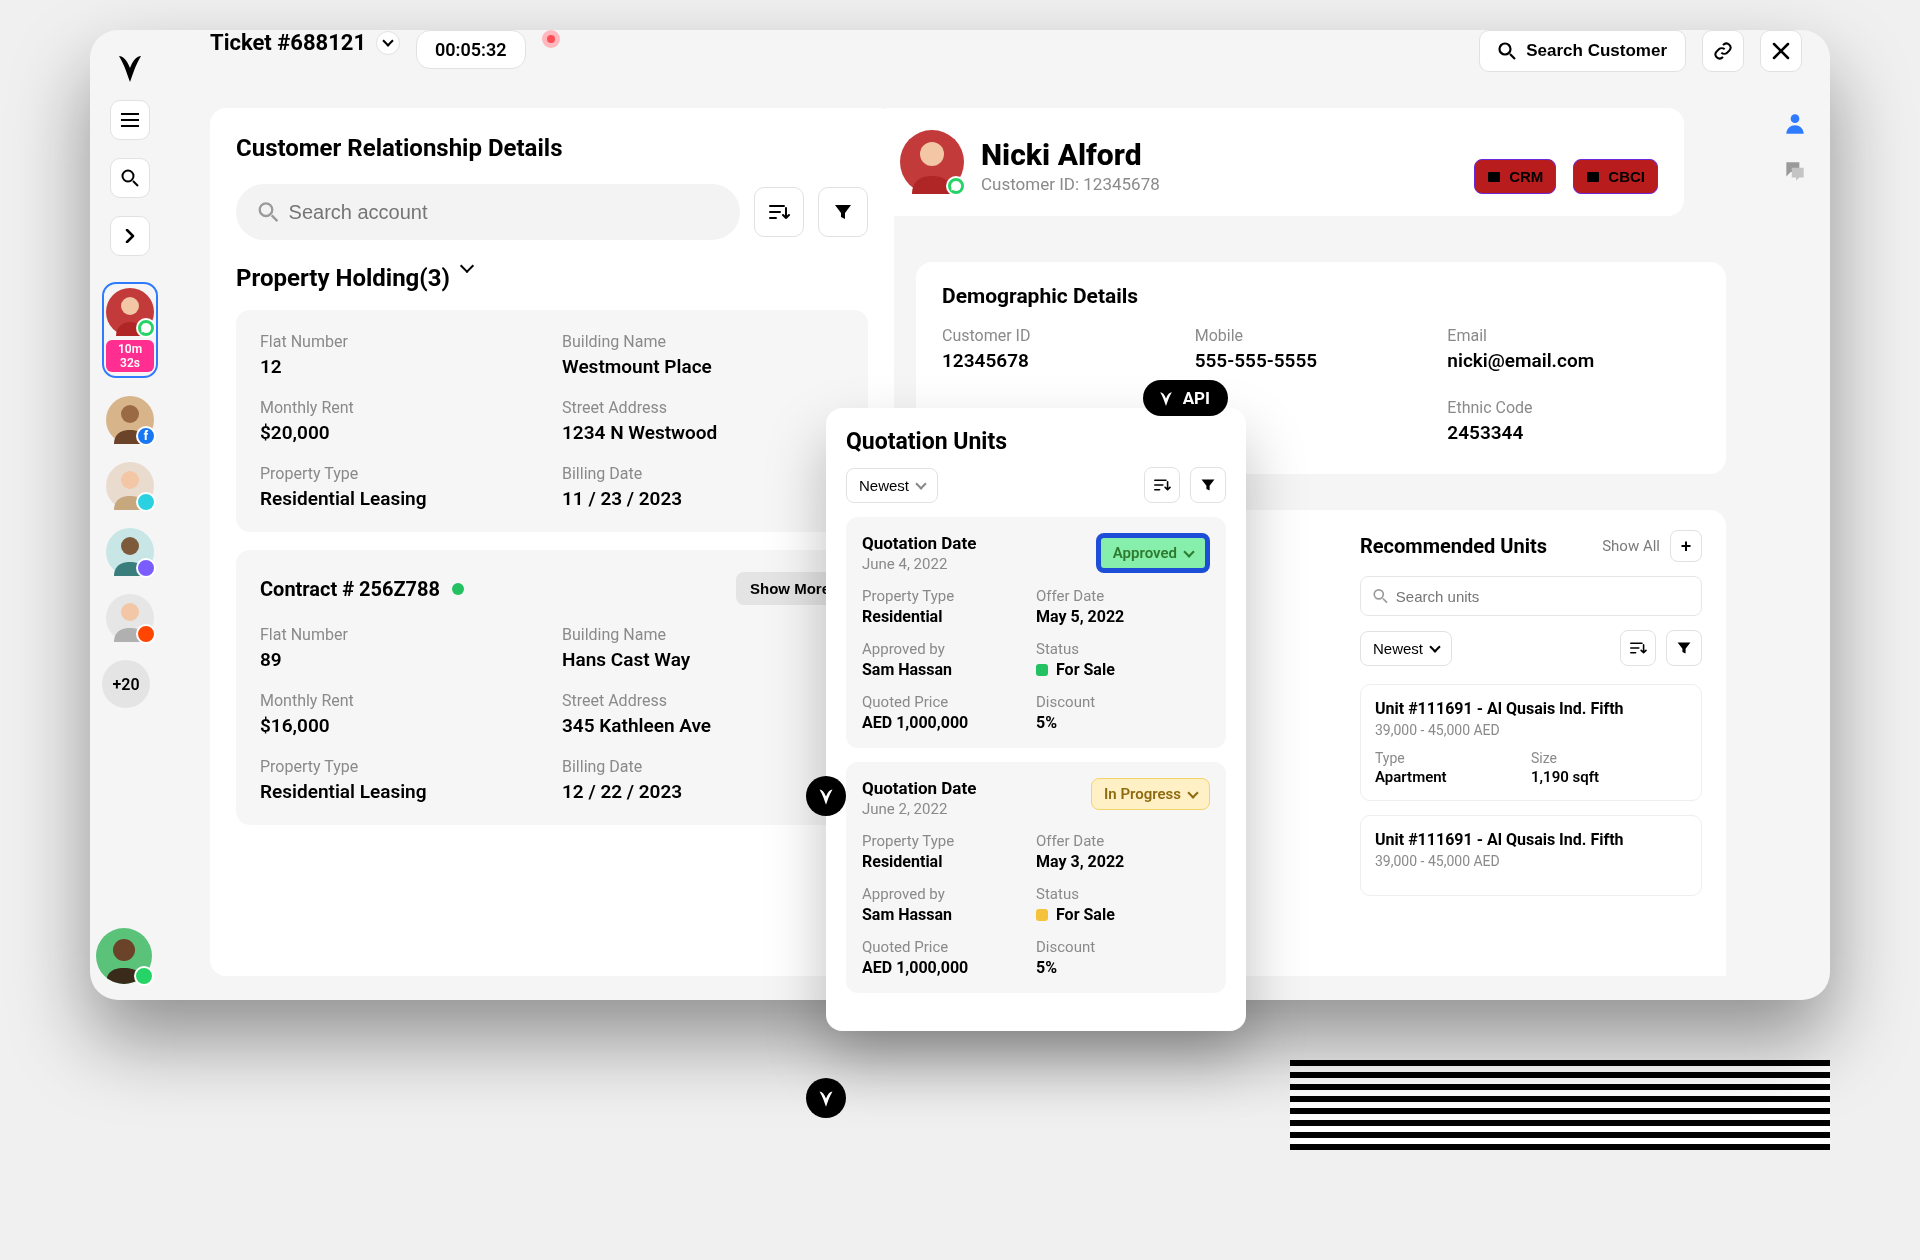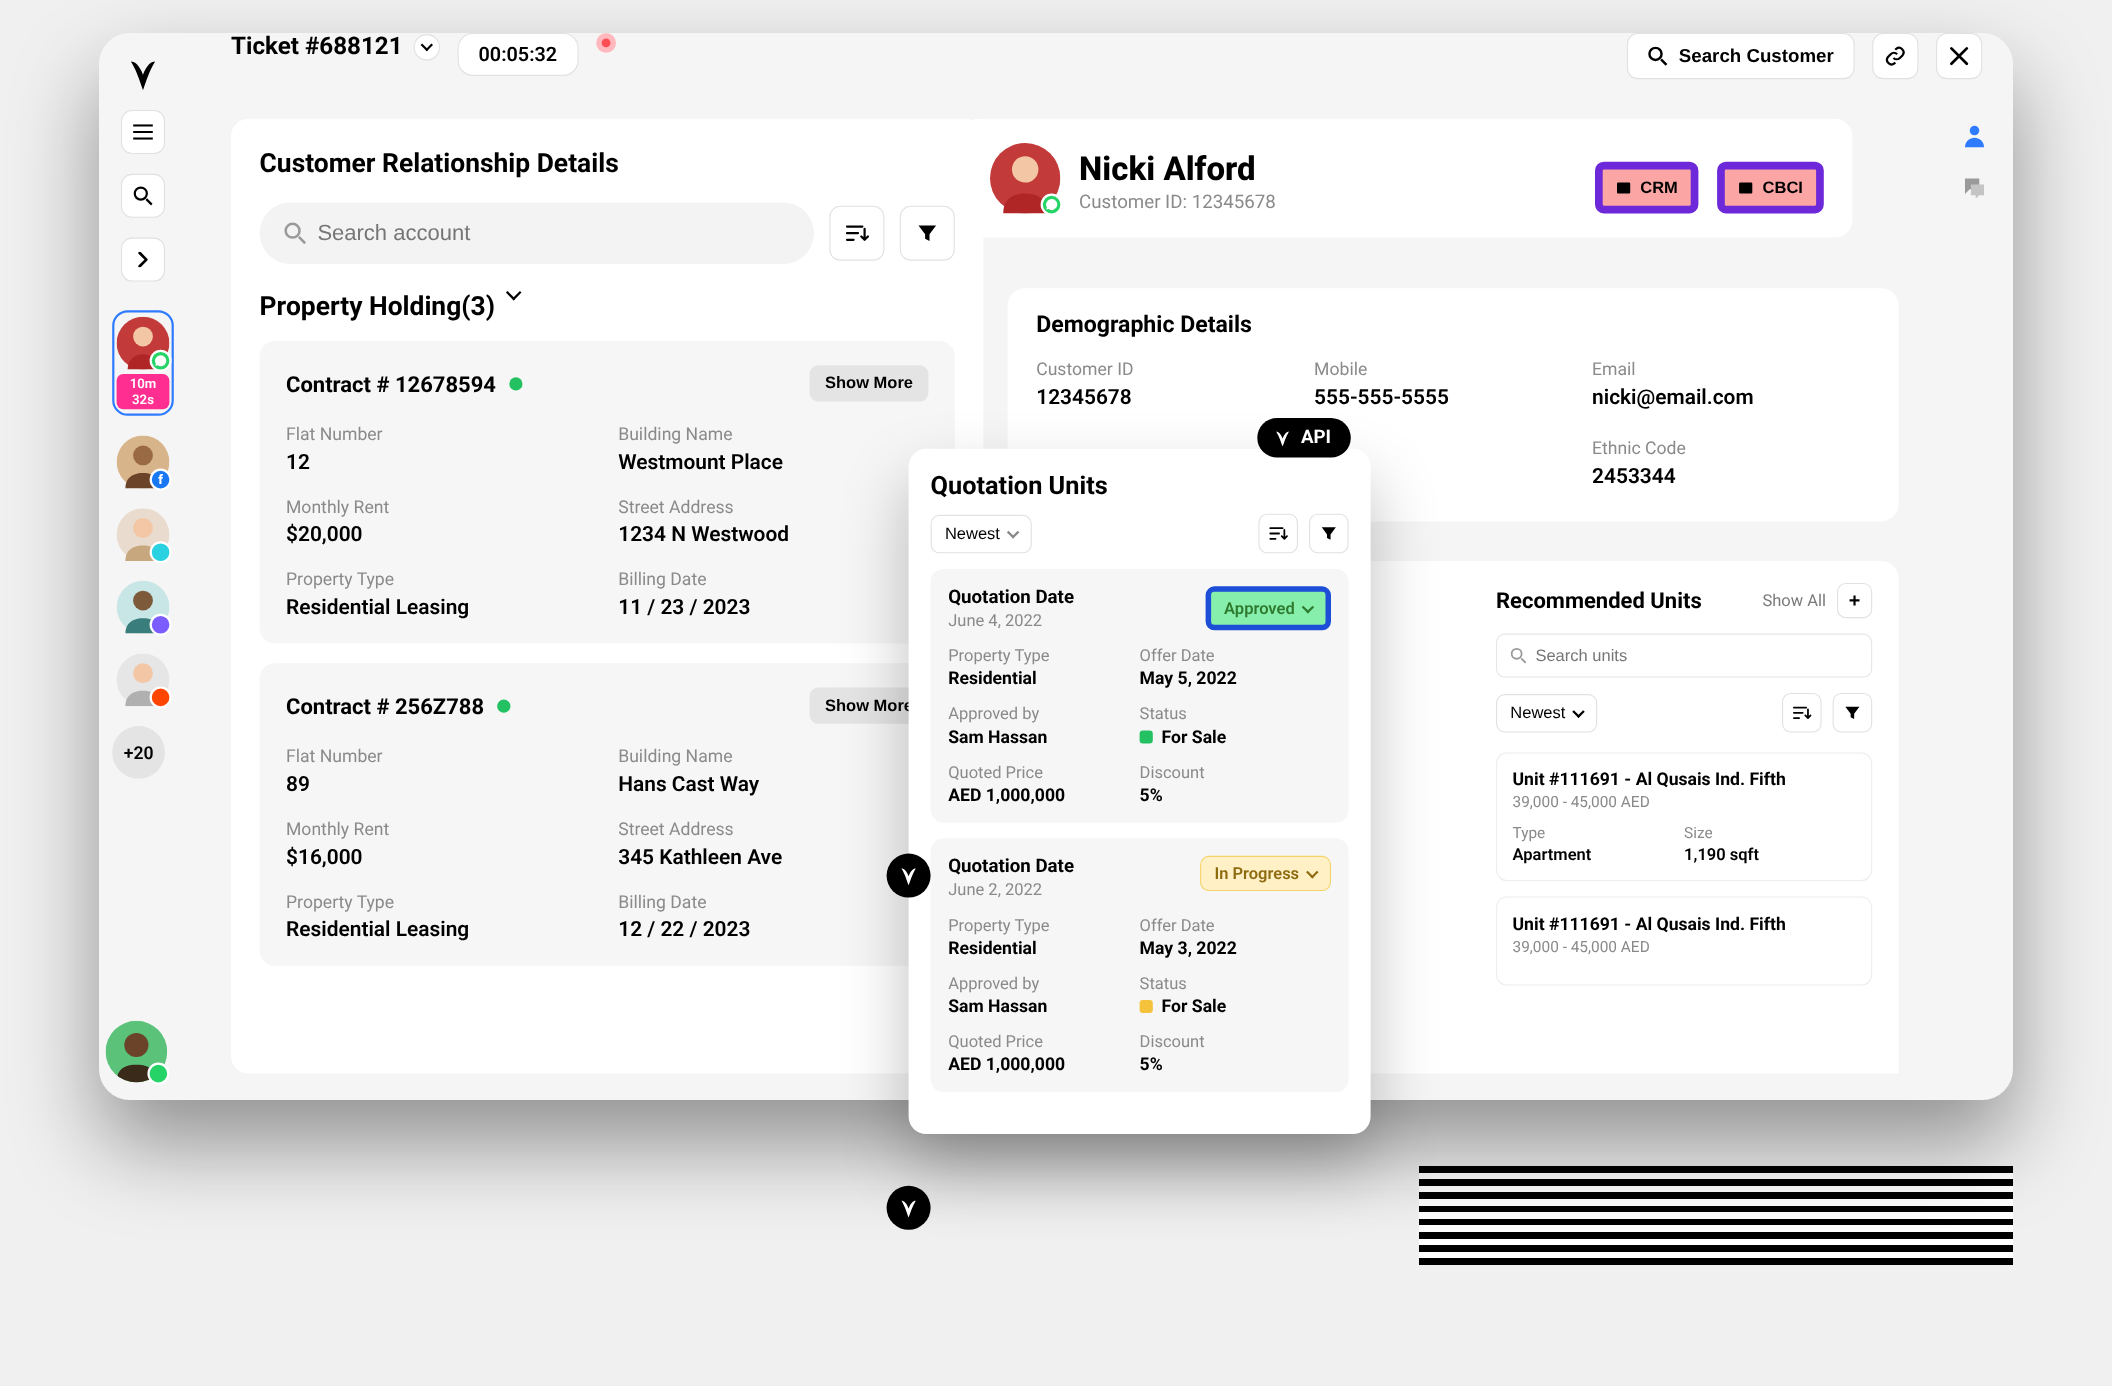--- a/index.html
+++ b/index.html
@@ -50,21 +50,21 @@
 .fld-val { font-size:19px;font-weight:600; }
 
 
 .top-right-rail { position:absolute;right:14px;top:78px;width:42px;display:flex;flex-direction:column;gap:18px;align-items:center; }
 .rail-icon { width:30px;height:30px;display:flex;align-items:center;justify-content:center;color:#2f7bff; }
 
 .panel-customer { position:absolute;left:784px;top:78px;width:810px;background:#fff;border-radius:16px;padding:22px 26px;display:flex;align-items:flex-end;gap:17px; }
 .cust-avatar { width:64px;height:64px;border-radius:50%;position:relative;flex:0 0 64px; }
 .cust-name { font-size:30px;font-weight:800; }
 .cust-id { color:#8a8a8a;font-size:17px;margin-top:2px; }
-.chip-btn { border:7px solid #6d28d9;background:#fca5a5;border-radius:8px;padding:8px 12px;font-weight:600;font-size:15px;display:flex;align-items:center;gap:8px;cursor:pointer; }
+.chip-btn { border:1px solid #6d28d9;background:#b91c1c;border-radius:8px;padding:8px 12px;font-weight:600;font-size:15px;display:flex;align-items:center;gap:8px;cursor:pointer; }
 
 .panel-demo { position:absolute;left:826px;top:232px;width:810px;background:#fff;border-radius:16px;padding:22px 26px 30px; }
 .panel-demo h3 { font-size:21px;font-weight:700;margin-bottom:18px; }
 .grid3 { display:grid;grid-template-columns:1fr 1fr 1fr;row-gap:26px; }
 
 .panel-recommended { position:absolute; left:826px; top:480px; width:810px; height:466px; background:#fff; border-radius:16px 16px 0 0; overflow:hidden; }
 .rec-inner { margin-left:440px; padding: 20px 24px 0 4px; }
 .rec-head { display:flex;align-items:center;gap:10px;margin-bottom:14px; }
 .rec-head h3 { font-size:20px;font-weight:700; }
 .show-all { margin-left:auto;color:#7a7a7a;font-size:15px;cursor:pointer; }
@@ -271,25 +271,20 @@
           </svg>
         </button>
     </div>
     <div class="holding-header">
       <span>Property Holding(3)</span>
       <span class="chev" style="font-size:0"></span>
     </div>
 
     <div id="contracts-host">
         <div class="contract-card">
-    <div class="contract-head">
-      <span class="title">Contract # 12678594</span>
-      <span class="status-dot"></span>
-      <button class="show-more">Show More</button>
-    </div>
     <div class="grid2">
       <div>
               <div class="fld-label">Flat Number</div>
               <div class="fld-val">12</div>
             </div>
       <div>
               <div class="fld-label">Building Name</div>
               <div class="fld-val">Westmount Place</div>
             </div>
       <div>

